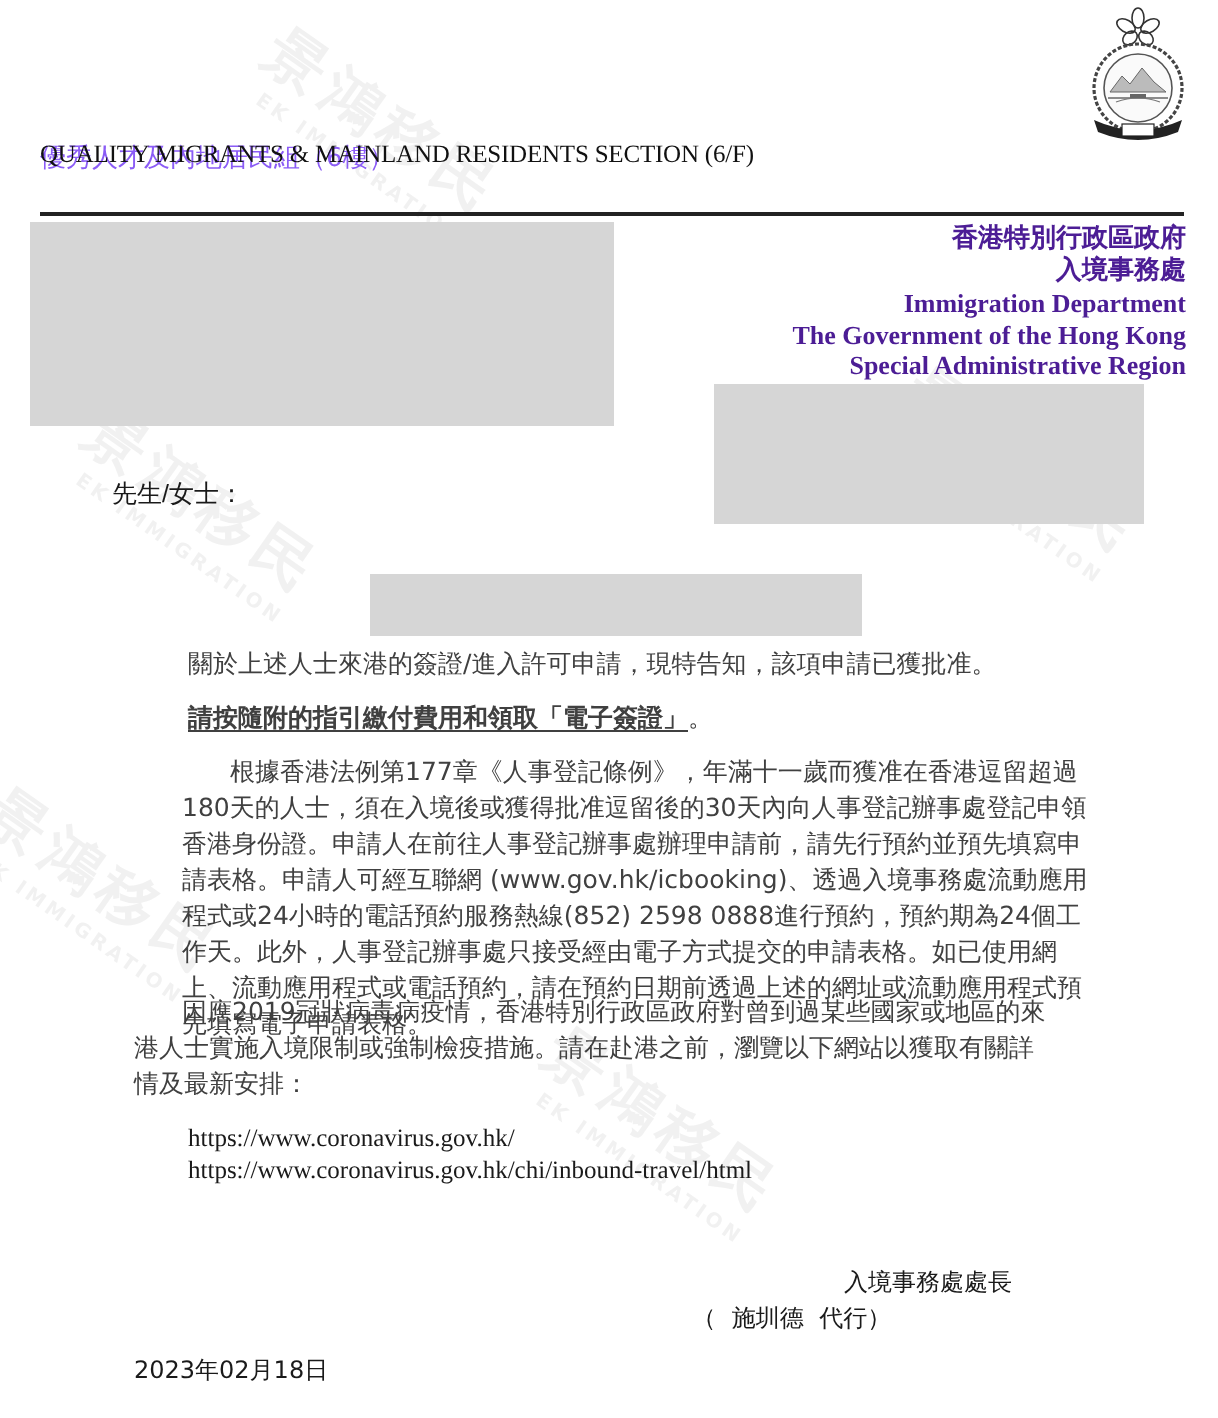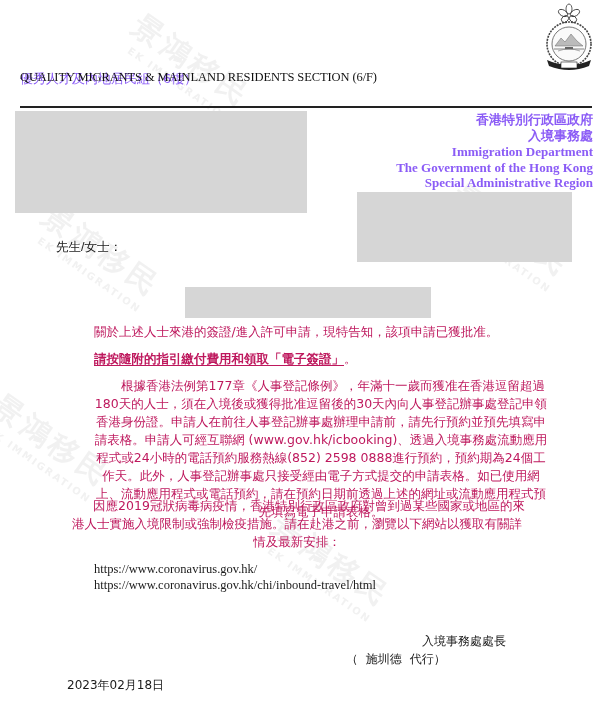--- a/index.html
+++ b/index.html
@@ -51,21 +51,21 @@
     .hrule {
       left: 20px; top: 106px;
       width: 572px; height: 1.5px;
       background: #222;
     }
 
     .dept {
       right: 16px; top: 112px;
       text-align: right;
       font-weight: bold;
-      color: #8b5cf6;
+      color: #4c1d95;
       line-height: 15.5px;
     }
     .dept .zh {
       font-family: "DejaVu Sans", sans-serif;
       font-size: 13px;
       line-height: 16px;
     }
     .dept .en {
       font-size: 13px;
       text-align: right;
@@ -78,22 +78,21 @@
     .salutation {
       left: 56px; top: 239px;
       font-family: Liberation Sans, sans-serif;
       font-size: 12.5px;
     }
 
     .para {
       font-family: "DejaVu Sans", sans-serif;
       font-size: 12.5px;
       line-height: 18px;
-      color: #be185d;
-      text-align: center;
+      color: #404040;
     }
     .p1 { left: 94px; top: 323px; }
     .p2 {
       left: 94px; top: 350px;
       font-weight: bold;
       text-decoration: underline;
       text-underline-offset: 2px;
     }
     .p2 .tail { font-weight: normal; text-decoration: none; display: inline-block; }
     .p3 { left: 67px; top: 377px; width: 460px; text-indent: 24px; margin-left: 24px; }

